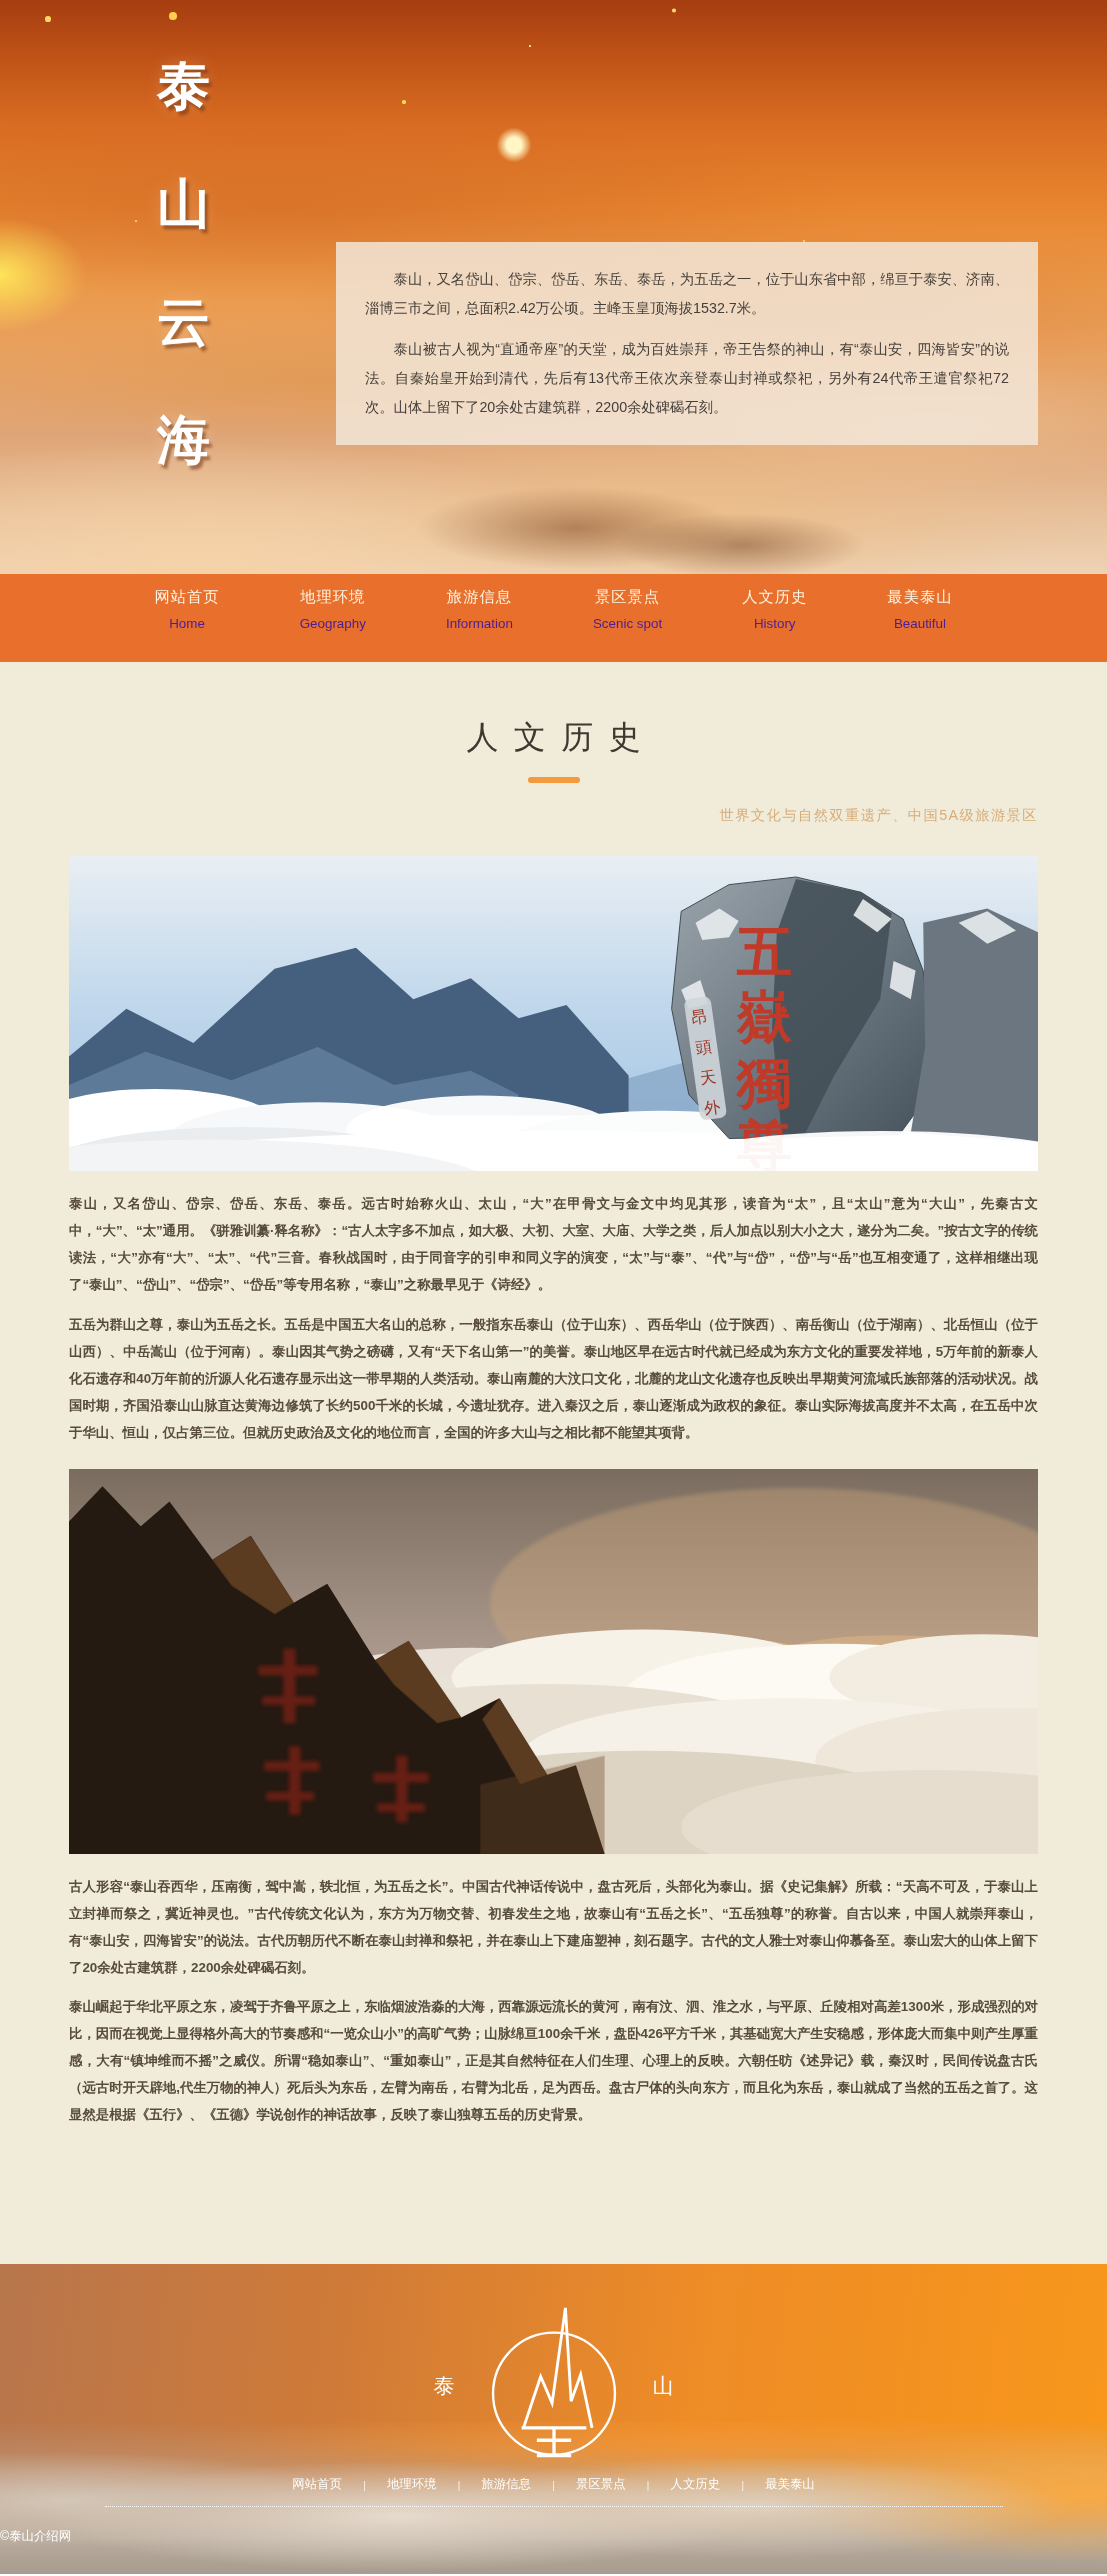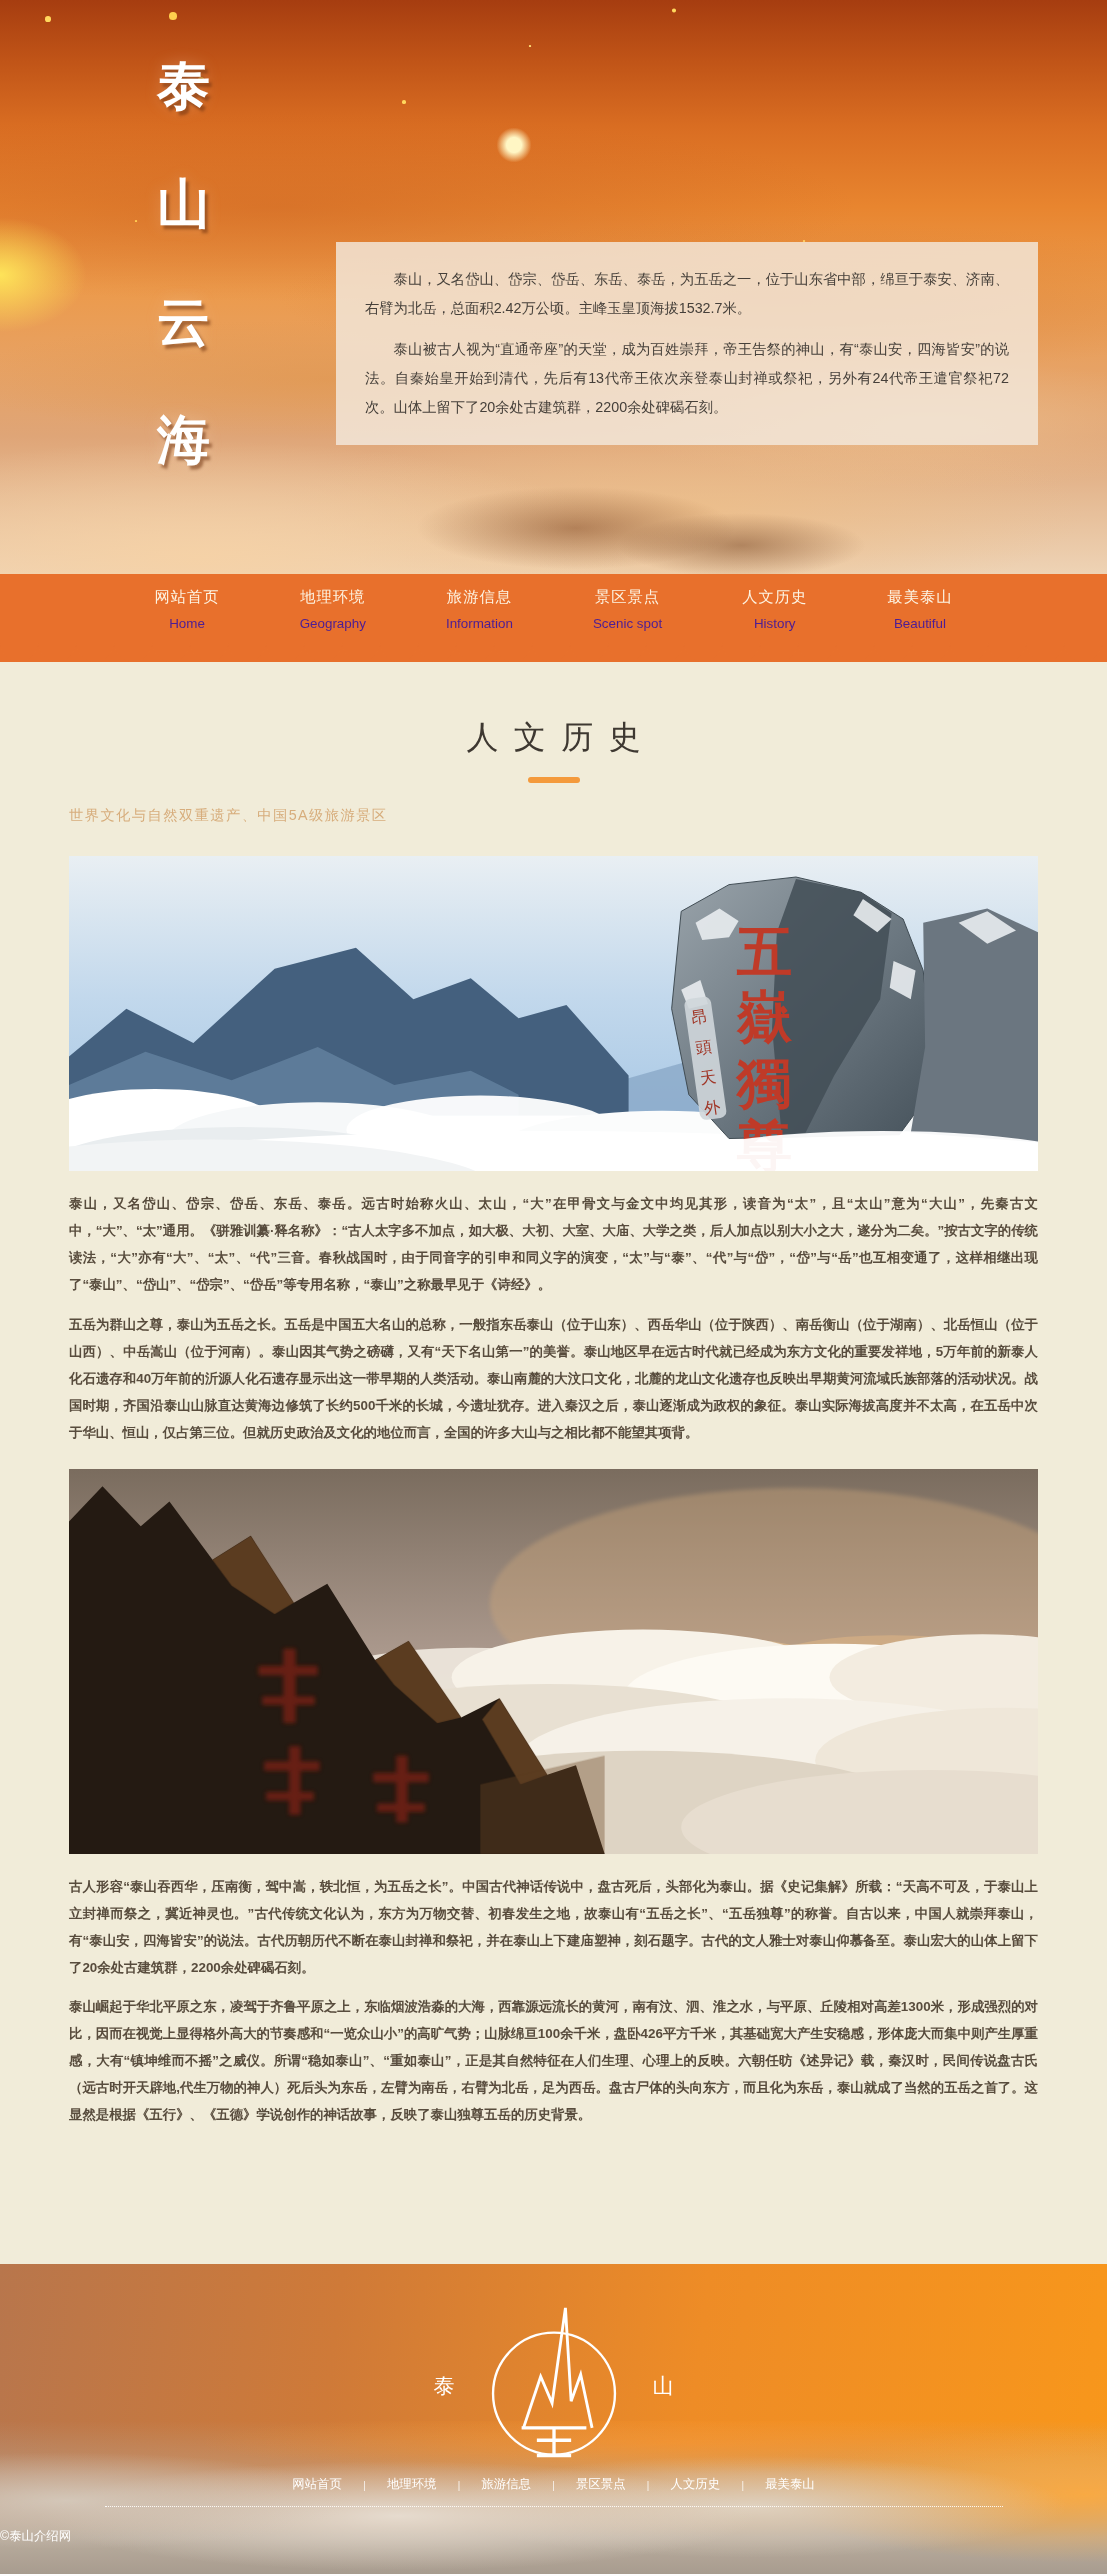--- a/index.html
+++ b/index.html
@@ -64,21 +64,21 @@
   }
   
   main { min-height:1602px; padding:54px 69px 34px; }
   .page-title {
     margin:0; text-align:center;
     font-family:"DejaVu Serif", serif; font-weight:400;
     font-size:32px; color:#3e3831; letter-spacing:15.3px; text-indent:15.3px;
   }
   .title-bar { width:52px; height:5.7px; border-radius:2.9px; background:#f49a3c; margin:17px auto 0; }
   .subtitle {
-    margin:23px 0 0; text-align:left; font-size:14.3px; color:#d7ad7c; letter-spacing:1.4px;
+    margin:23px 0 0; text-align:right; font-size:14.3px; color:#d7ad7c; letter-spacing:1.4px;
   }
   figure.photo { margin:31px 0 0; }
   figure.photo svg { display:block; width:100%; }
   article { margin-top:19px;font-weight:bold; }
   article p {
     margin:0 0 12.4px; font-size:13.4px; line-height:27px; color:#584c3d; text-align:justify;
   }
   article p:last-child { margin-bottom:0; }
   figure.photo2 { margin-top:23px; }
   
@@ -113,21 +113,21 @@
 
 <header class="hero">
   <div class="bokeh"></div>
   <div class="hero-title">
     <span>泰</span>
     <span>山</span>
     <span>云</span>
     <span>海</span>
   </div>
   <div class="hero-intro">
-    <p>泰山，又名岱山、岱宗、岱岳、东岳、泰岳，为五岳之一，位于山东省中部，绵亘于泰安、济南、右臂为北岳，总面积2.42万公顷。主峰玉皇顶海拔1532.7米。</p>
+    <p>泰山，又名岱山、岱宗、岱岳、东岳、泰岳，为五岳之一，位于山东省中部，绵亘于泰安、济南、淄博三市之间，总面积2.42万公顷。主峰玉皇顶海拔1532.7米。</p>
     <p>泰山被古人视为“直通帝座”的天堂，成为百姓崇拜，帝王告祭的神山，有“泰山安，四海皆安”的说法。自秦始皇开始到清代，先后有13代帝王依次亲登泰山封禅或祭祀，另外有24代帝王遣官祭祀72次。山体上留下了20余处古建筑群，2200余处碑碣石刻。</p>
   </div>
 </header>
 
 <nav class="main-nav">
   <div class="nav-inner">
     <a class="nav-item">
       <span class="nav-zh">网站首页</span>
       <span class="nav-en">Home</span>
     </a>

